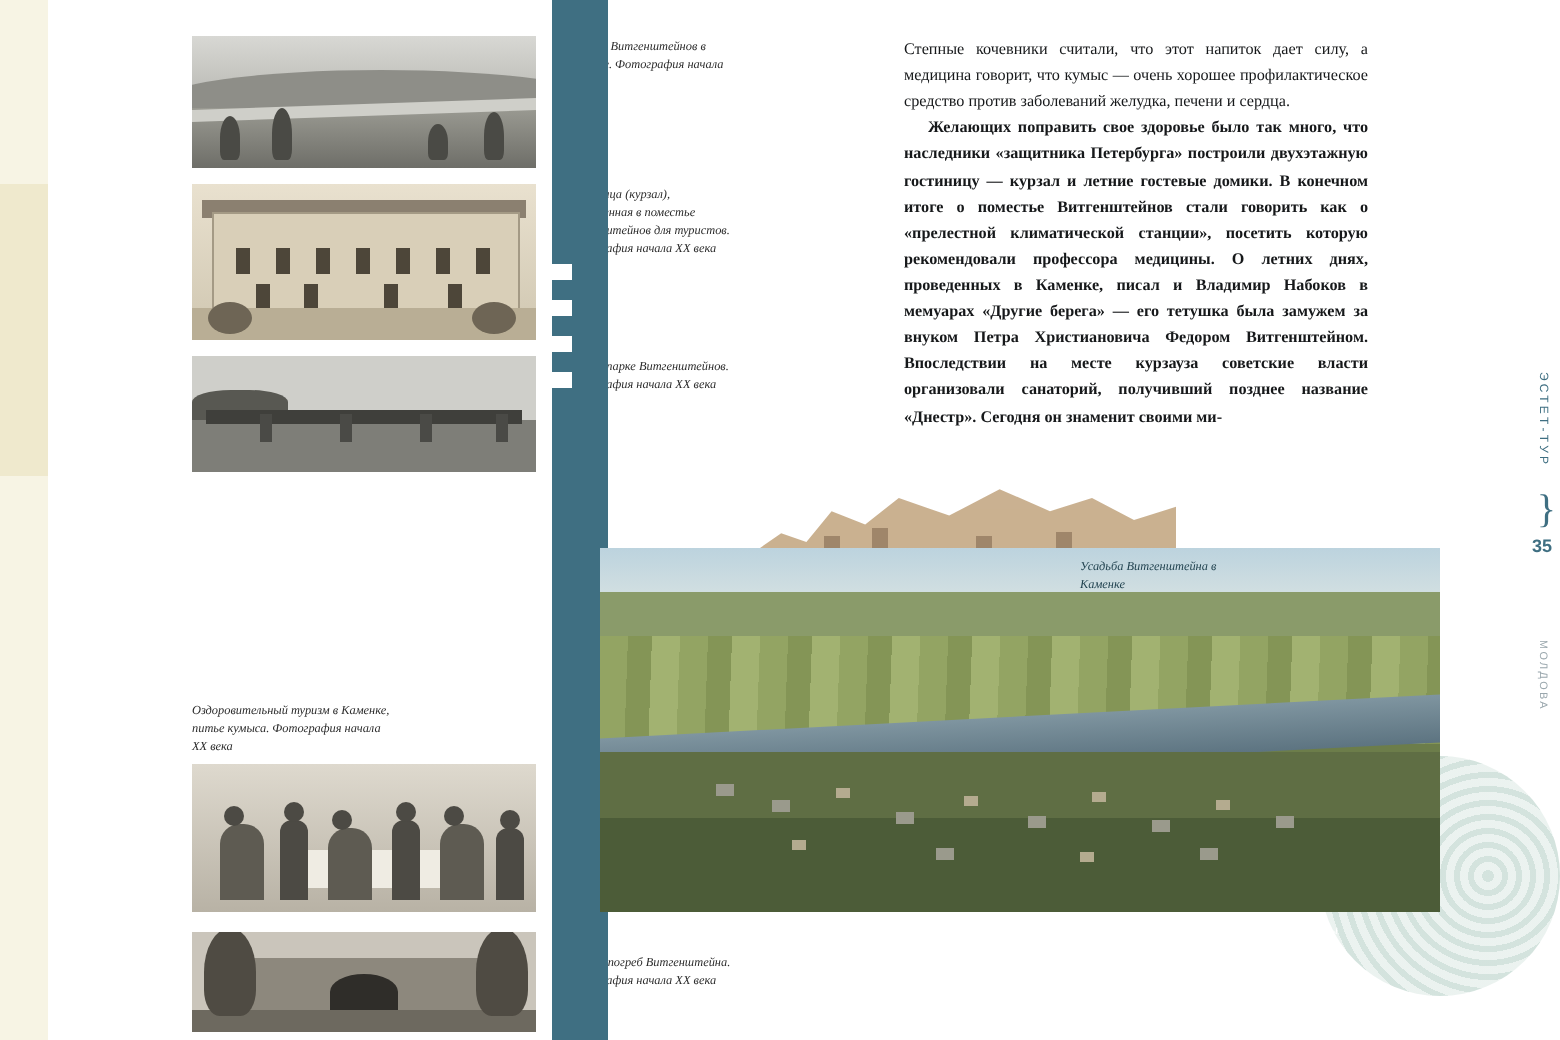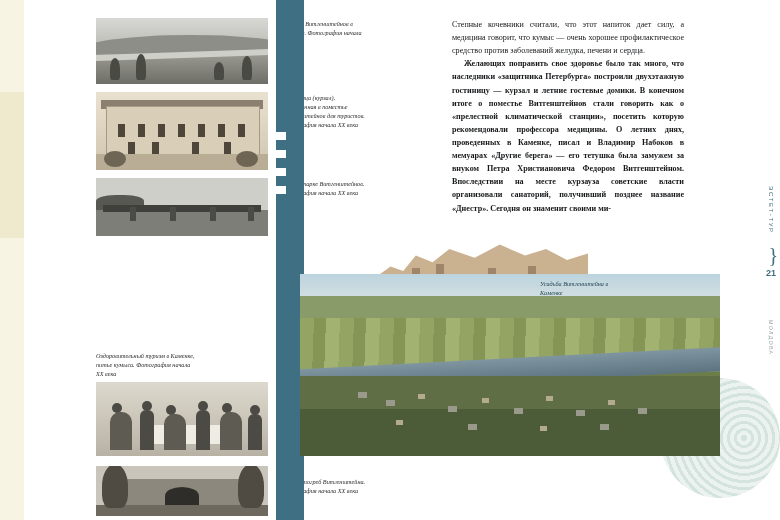--- a/index.html
+++ b/index.html
@@ -387,21 +387,21 @@
 
   <div class="right-page">
 
     <div class="body-text">
       <p>Степные кочевники считали, что этот напиток дает силу, а медицина говорит, что кумыс — очень хорошее профилактическое средство против заболеваний желудка, печени и сердца.</p>
       <p>Желающих поправить свое здоровье было так много, что наследники «защитника Петербурга» построили двухэтажную гостиницу — курзал и летние гостевые домики. В конечном итоге о поместье Витгенштейнов стали говорить как о «прелестной климатической станции», посетить которую рекомендовали профессора медицины. О летних днях, проведенных в Каменке, писал и Владимир Набоков в мемуарах «Другие берега» — его тетушка была замужем за внуком Петра Христиановича Федором Витгенштейном. Впоследствии на месте курзауза советские власти организовали санаторий, получивший позднее название «Днестр». Сегодня он знаменит своими ми-</p>
     </div>
 
     <div class="edge-label">ЭСТЕТ-ТУР</div>
     <div class="brace">}</div>
-    <div class="page-num">21</div>
+    <div class="page-num">35</div>
     <div class="edge-label2">МОЛДОВА</div>
 
   </div>
 
   <div class="composite">
 
     <div class="blob-green"></div>
     <div class="blob-rings"></div>
 
     <div class="ruin-base"></div>

